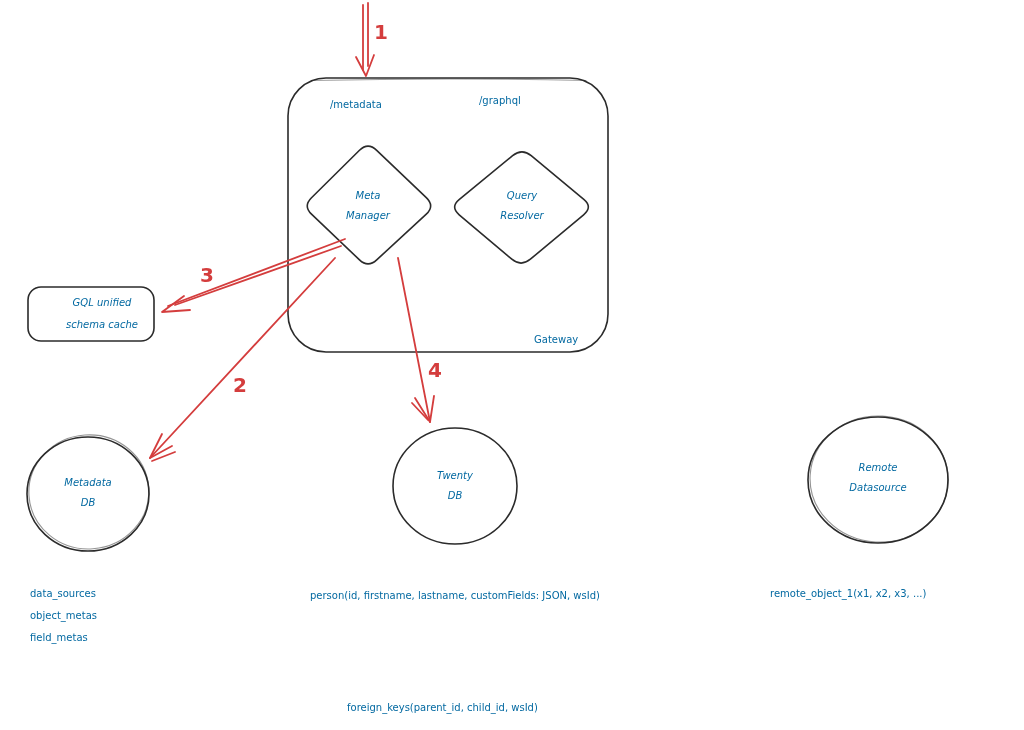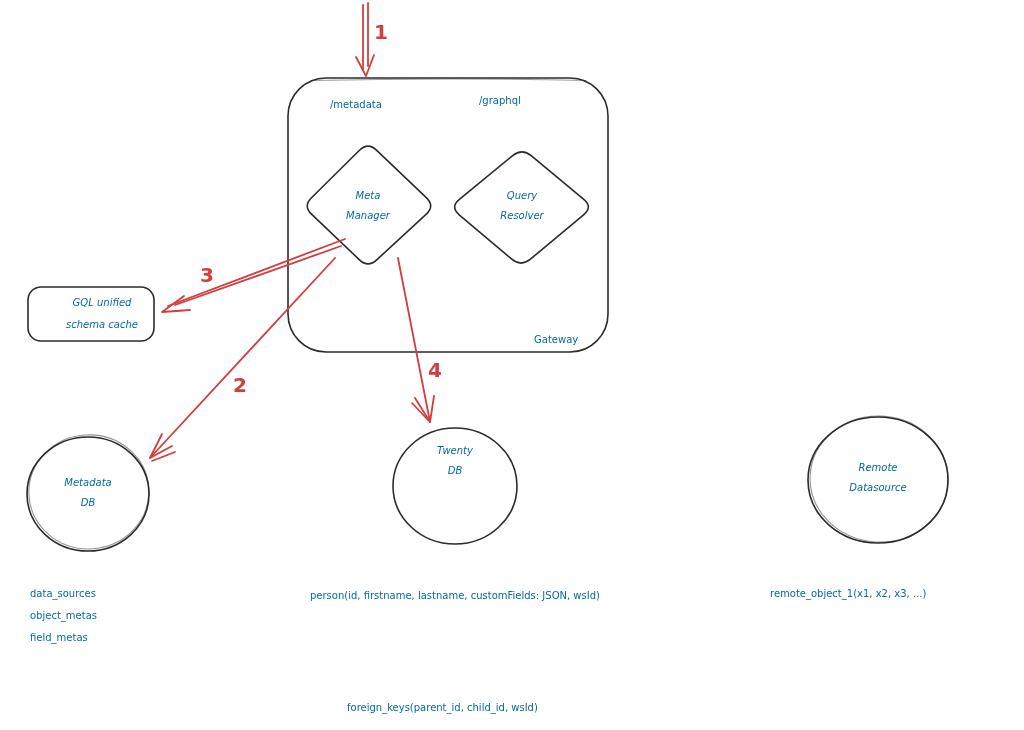--- a/index.html
+++ b/index.html
@@ -76,21 +76,21 @@
 
   <div class="lbl ctr" style="left:91px; top:292px; line-height:22px;margin-left:11px;">
     <div>GQL unified</div>
     <div>schema cache</div>
   </div>
 
   <div class="lbl ctr" style="left:88px; top:473px;">
     <div>Metadata</div>
     <div>DB</div>
   </div>
-  <div class="lbl ctr" style="left:455px; top:441px;">
+  <div class="lbl ctr" style="left:455px; top:466px;">
     <div>Twenty</div>
     <div>DB</div>
   </div>
   <div class="lbl ctr" style="left:878px; top:458px;">
     <div>Remote</div>
     <div>Datasource</div>
   </div>
 
   <div class="lbl red" style="left:374px; top:22px;">1</div>
   <div class="lbl red" style="left:233px; top:375px;">2</div>

